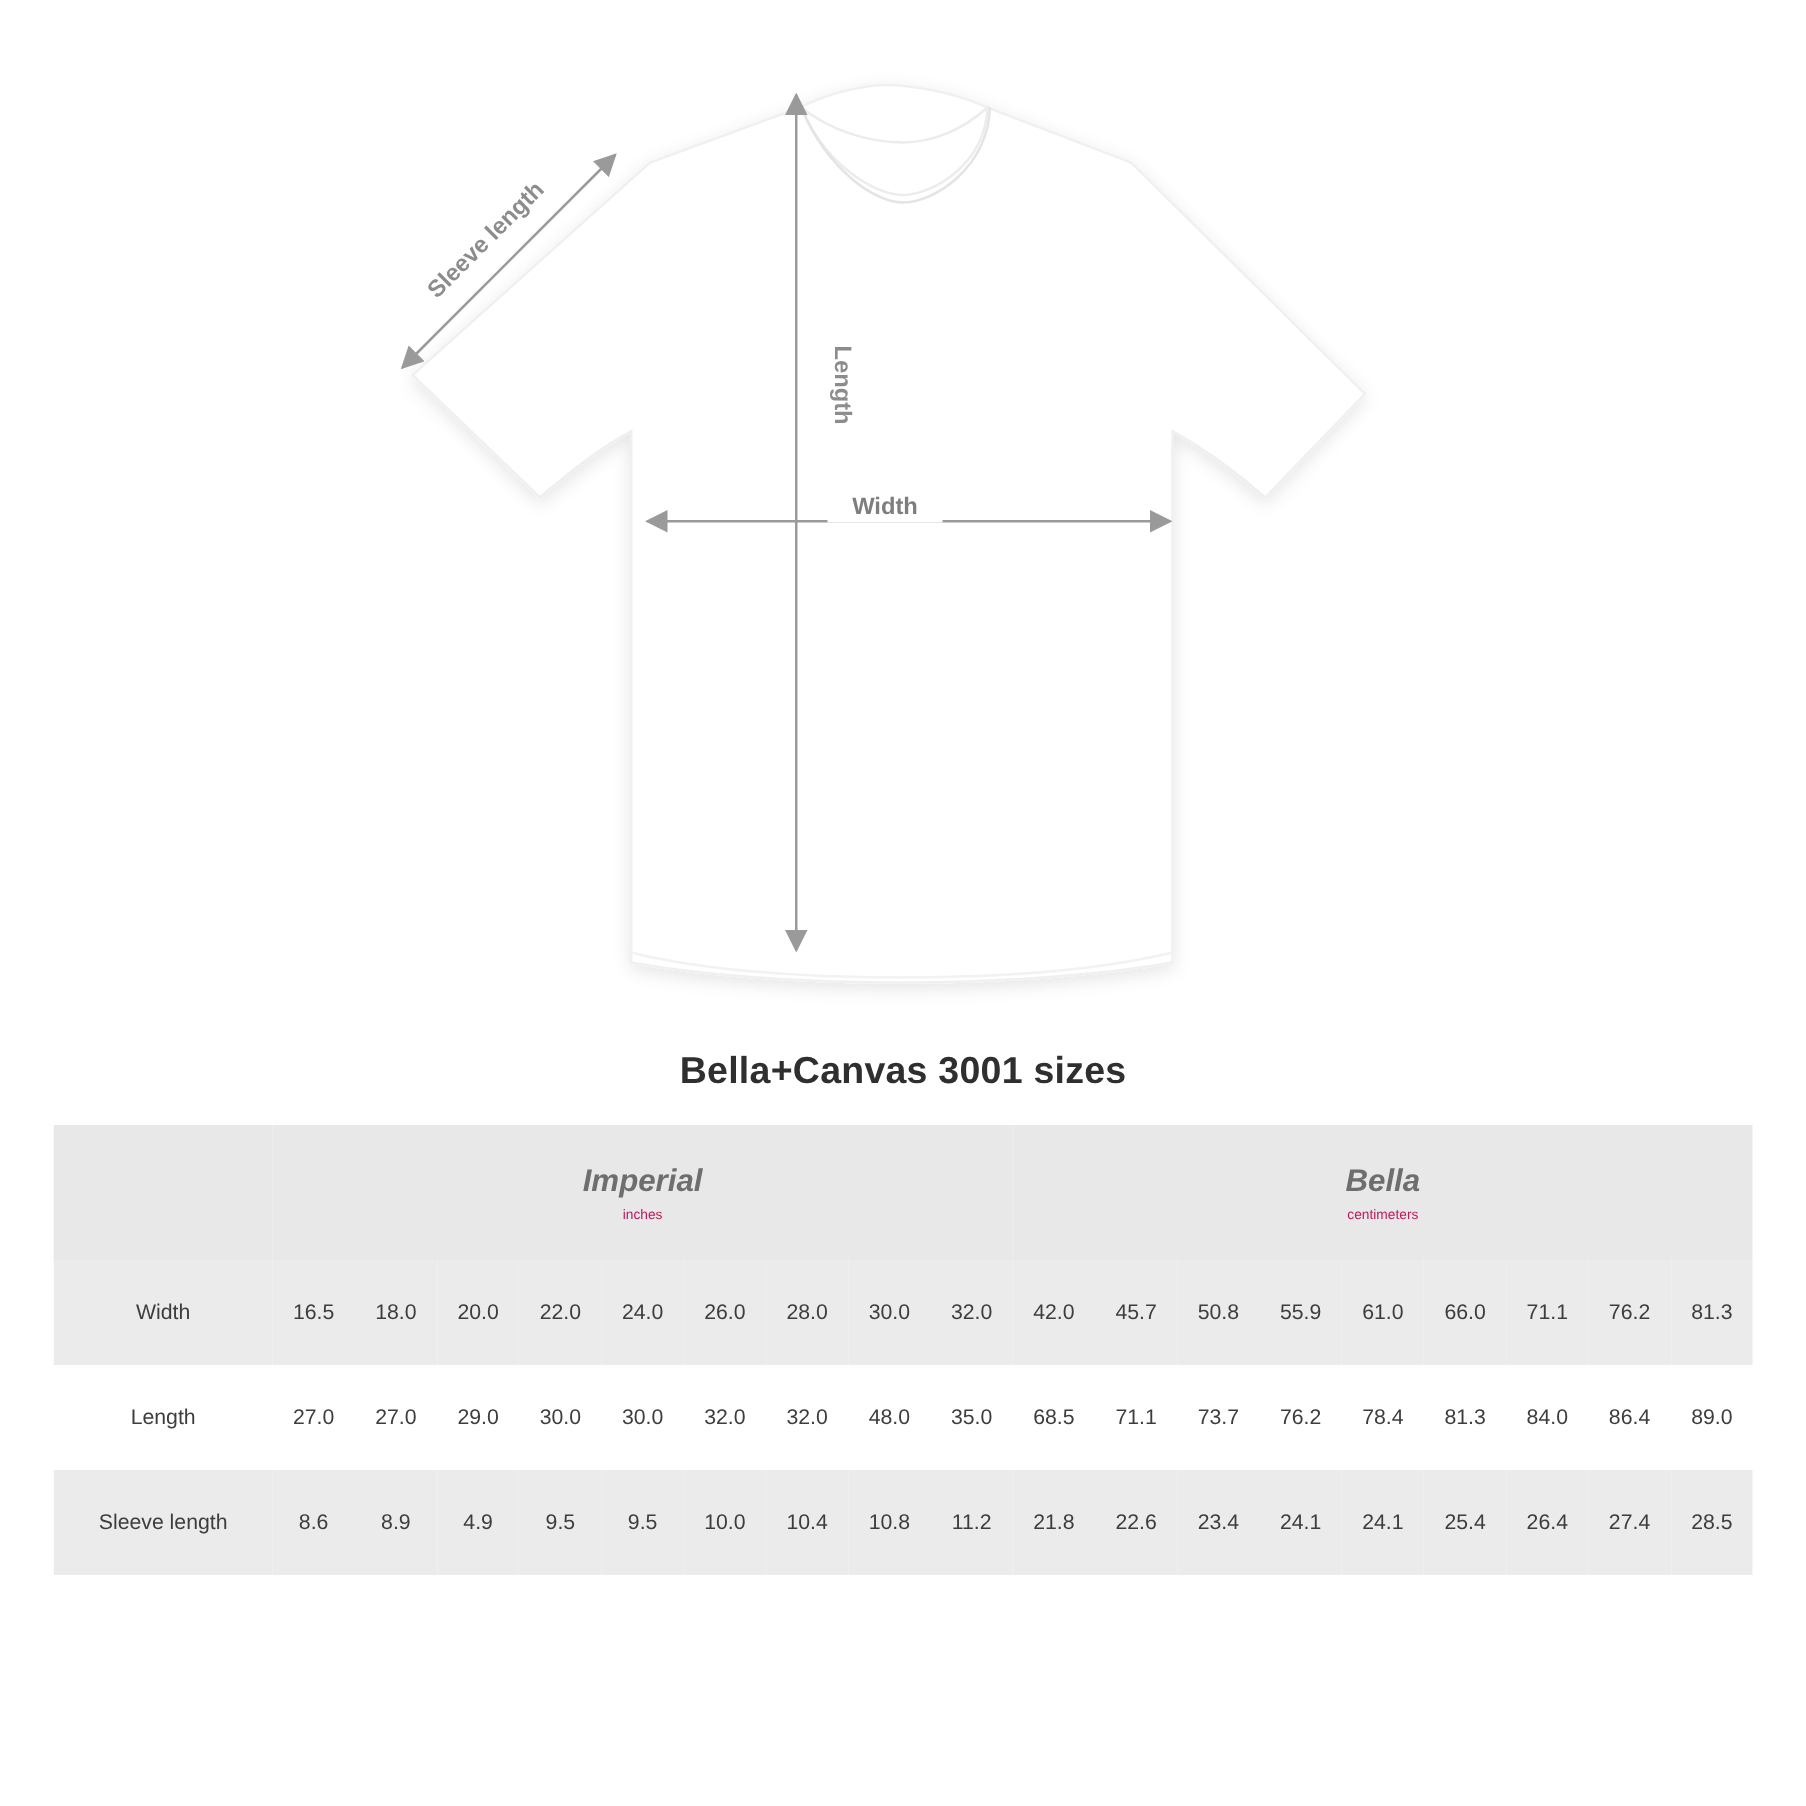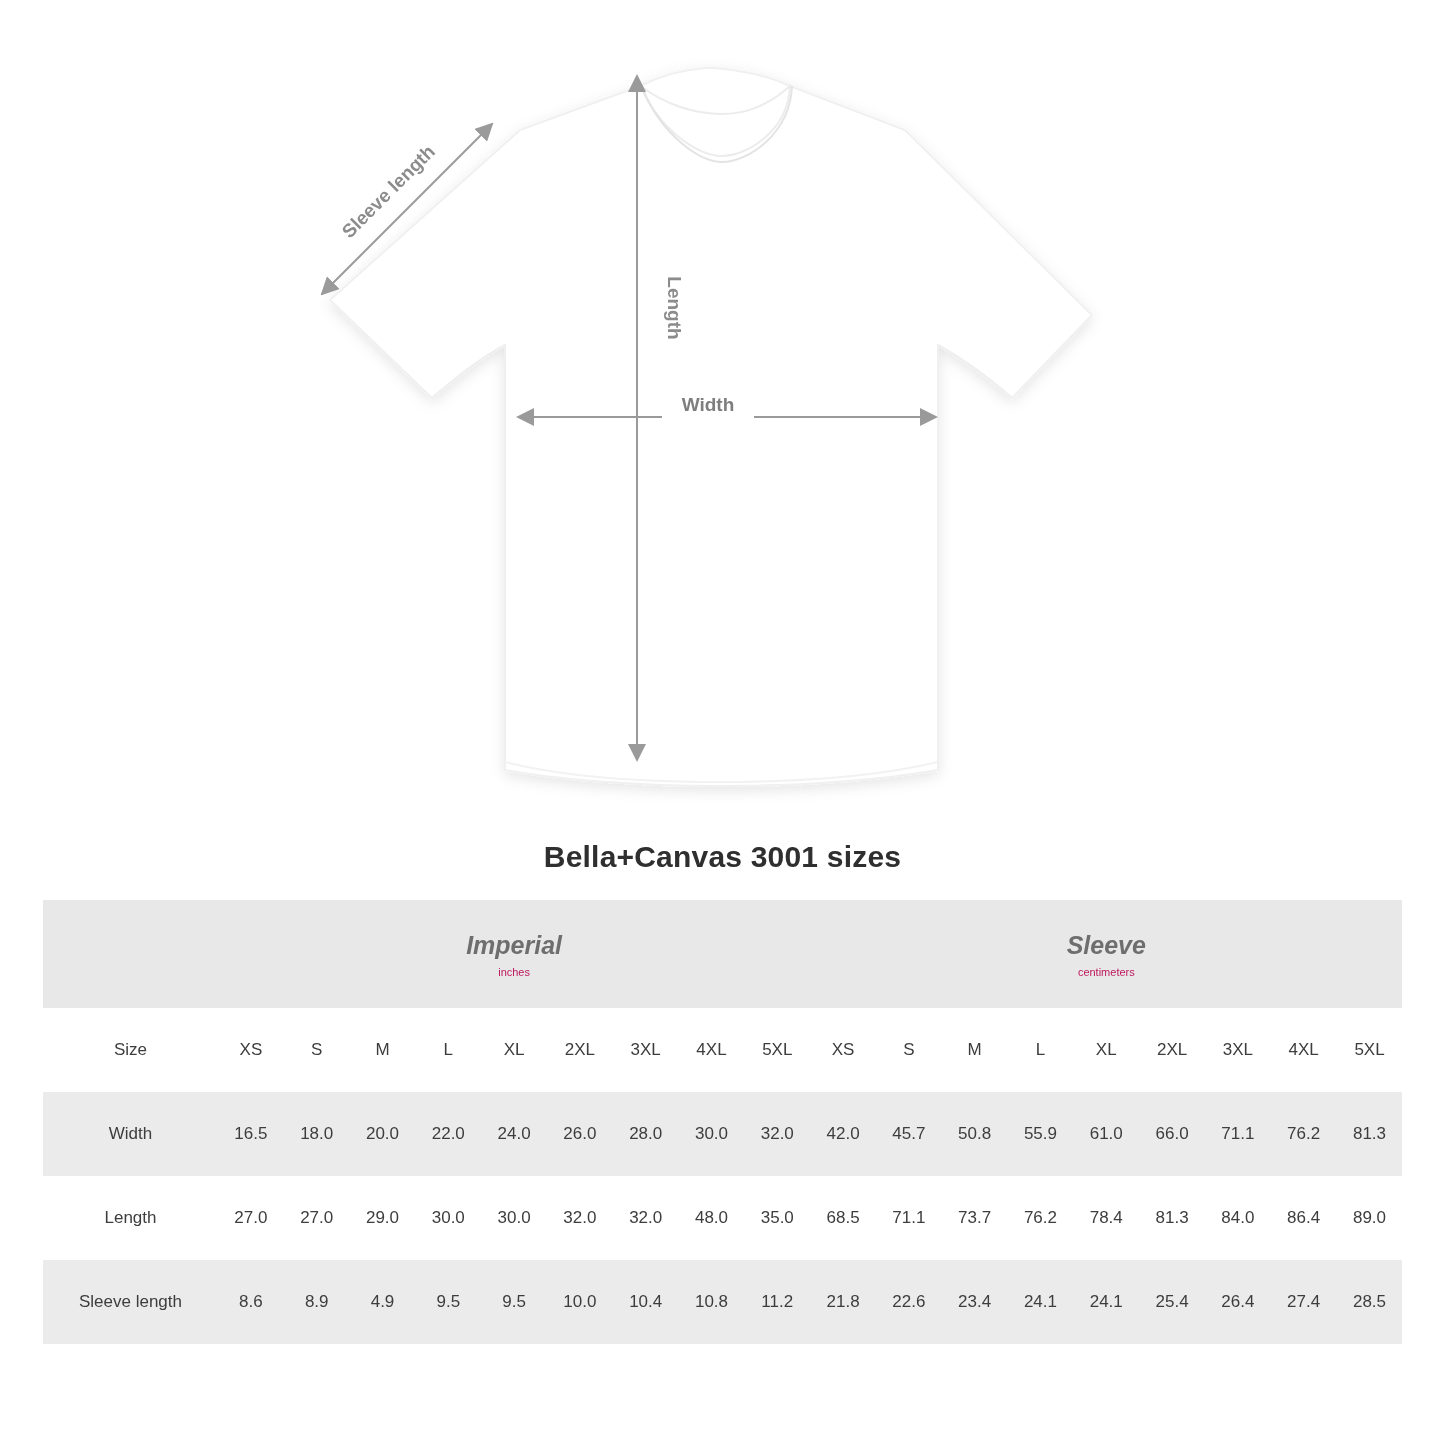--- a/index.html
+++ b/index.html
@@ -164,46 +164,25 @@
         <col span="18" style="width:65.8px">
       </colgroup>
       <tbody>
         <tr class="unit-head">
           <td></td>
           <td colspan="9">
             <div class="unit-title">Imperial</div>
             <div class="unit-sub">inches</div>
           </td>
           <td colspan="9">
-            <div class="unit-title">Sleeve</div>
+            <div class="unit-title">Bella</div>
             <div class="unit-sub">centimeters</div>
           </td>
         </tr>
 
-        <tr class="r-size">
-          <td class="col-label row-head-cell">Size</td>
-          <td class="sizecol">XS</td>
-          <td class="sizecol">S</td>
-          <td class="sizecol">M</td>
-          <td class="sizecol">L</td>
-          <td class="sizecol">XL</td>
-          <td class="sizecol">2XL</td>
-          <td class="sizecol">3XL</td>
-          <td class="sizecol">4XL</td>
-          <td class="sizecol">5XL</td>
-          <td class="sizecol">XS</td>
-          <td class="sizecol">S</td>
-          <td class="sizecol">M</td>
-          <td class="sizecol">L</td>
-          <td class="sizecol">XL</td>
-          <td class="sizecol">2XL</td>
-          <td class="sizecol">3XL</td>
-          <td class="sizecol">4XL</td>
-          <td class="sizecol">5XL</td>
-        </tr>
 
         <tr class="r-shade">
           <td class="col-label row-head-cell">Width</td>
           <td>16.5</td>
           <td>18.0</td>
           <td>20.0</td>
           <td>22.0</td>
           <td>24.0</td>
           <td>26.0</td>
           <td>28.0</td>

